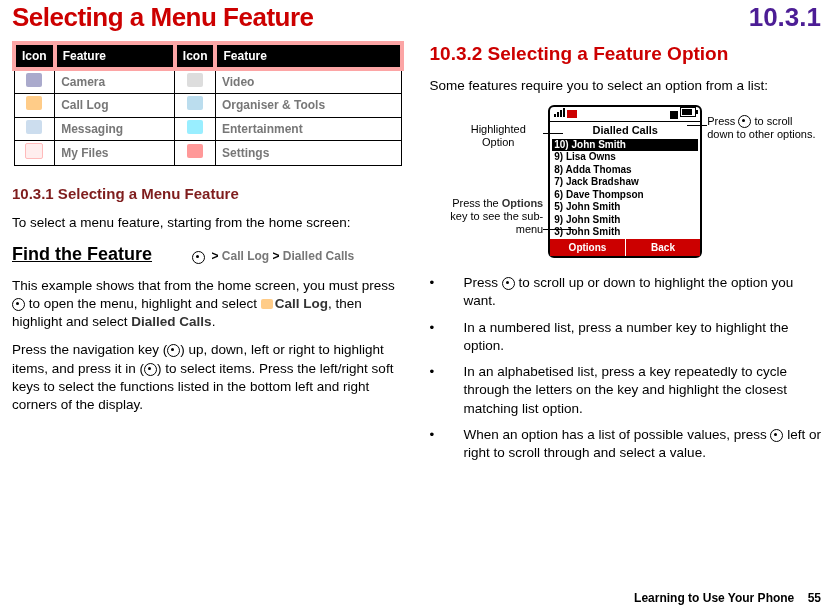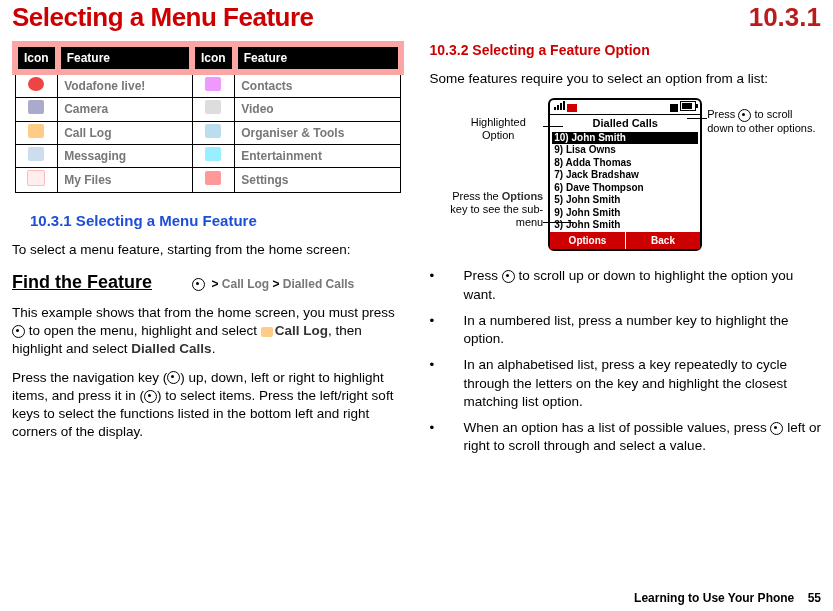--- a/index.html
+++ b/index.html
@@ -1,26 +1,26 @@
 <!DOCTYPE html>
 <html><head>
 <meta charset="utf-8">
 <style>
   html,body{margin:0;padding:0;width:833px;height:611px;font-family:Arial,Helvetica,sans-serif;background:#fff;color:#000;position:relative;}
   .header{display:flex;justify-content:space-between;align-items:flex-start;padding:2px 12px 0 12px;gap:28px;}
   .htitle{color:#c00;font-size:26px;font-weight:bold;font-stretch:condensed;letter-spacing:-0.5px;}
-  .hnum{color:#b91c1c;font-size:26px;font-weight:bold;}
+  .hnum{color:#4c1d95;font-size:26px;font-weight:bold;}
   .cols{display:flex;gap:26px;padding:8px 12px 0 12px;}
   .col{flex:1;min-width:0;font-size:13.5px;line-height:1.35;}
   table.ic{border-collapse:collapse;width:100%;font-size:12px;font-weight:bold;font-stretch:condensed;}
-  table.ic th{background:#000;color:#fff;text-align:left;padding:3px 6px;border:6px solid #fca5a5;}
+  table.ic th{background:#000;color:#fff;text-align:left;padding:3px 6px;border:4px solid #fca5a5;}
   table.ic td{border:1px solid #000;padding:2px 6px;color:#777;vertical-align:middle;}
   table.ic td.iconcell{width:30px;text-align:center;color:#888;padding:2px;}
-  .sub1{color:#1d4ed8;font-size:15px;font-weight:bold;margin:18px 0 4px 18px;font-stretch:condensed;}
-  .sub2{color:#c00;font-size:14px;font-weight:bold;margin:0 0 4px 0;font-stretch:condensed;}
+  .sub1{color:#7f1d1d;font-size:15px;font-weight:bold;margin:18px 0 4px 0;font-stretch:condensed;}
+  .sub2{color:#c00;font-size:19px;font-weight:bold;margin:0 0 4px 0;font-stretch:condensed;}
   .ftf{margin:10px 0;}
   .ftf .lab{font-weight:bold;font-size:18px;text-decoration:underline;}
   .ftf .pth{color:#777;font-weight:bold;font-size:12px;margin-left:36px;font-stretch:condensed;}
   .ftf .caret{color:#000;}
   .para{margin:10px 0;}
   .bullet{display:flex;margin:8px 0;gap:16px;}
   .bullet .dot{width:18px;flex:none;}
   .bullet .dot::before{content:"•";}
   .bullet .txt{flex:1;}
   .bword{font-weight:bold;font-stretch:condensed;color:#333;}
@@ -81,26 +81,20 @@
   <div class="col">
     <table class="ic">
       <tbody>
           <tr>
         <th>Icon</th>
         <th>Feature</th>
         <th>Icon</th>
         <th>Feature</th>
       </tr>
       <tr>
-        <td class="iconcell"><span class="icn i2"></span></td>
-        <td>Vodafone live!</td>
-        <td class="iconcell"><span class="icn i8"></span></td>
-        <td>Contacts</td>
-      </tr>
-      <tr>
         <td class="iconcell"><span class="icn i3"></span></td>
         <td>Camera</td>
         <td class="iconcell"><span class="icn i9"></span></td>
         <td>Video</td>
       </tr>
       <tr>
         <td class="iconcell"><span class="icn i4"></span></td>
         <td>Call Log</td>
         <td class="iconcell"><span class="icn i10"></span></td>
         <td>Organiser &amp; Tools</td>

